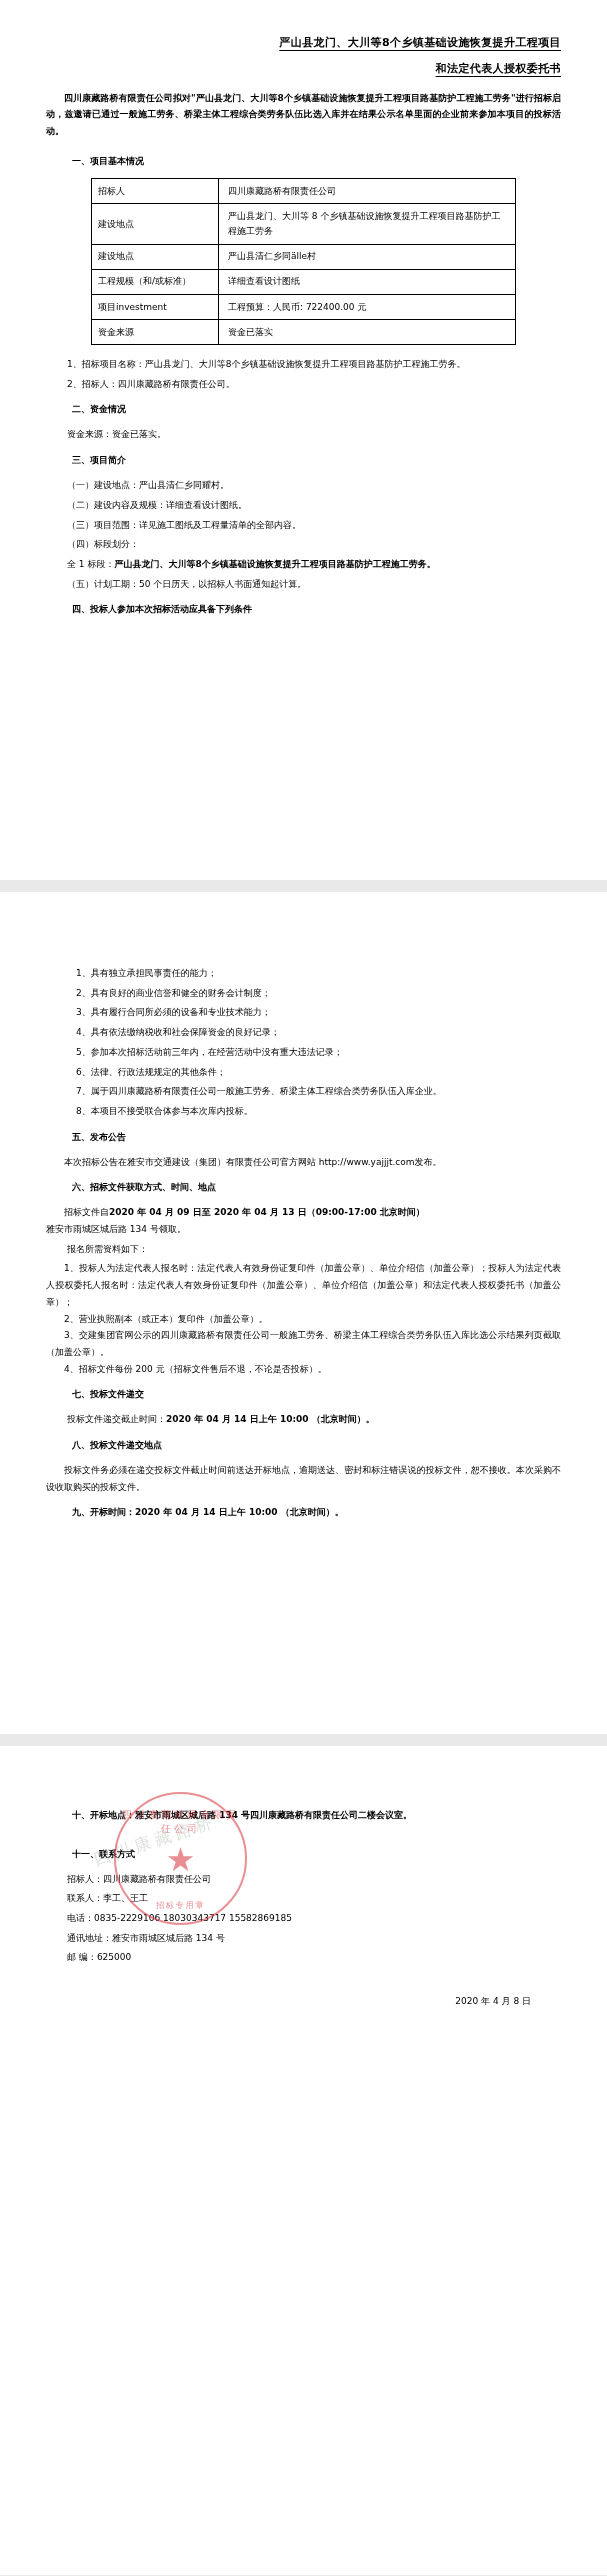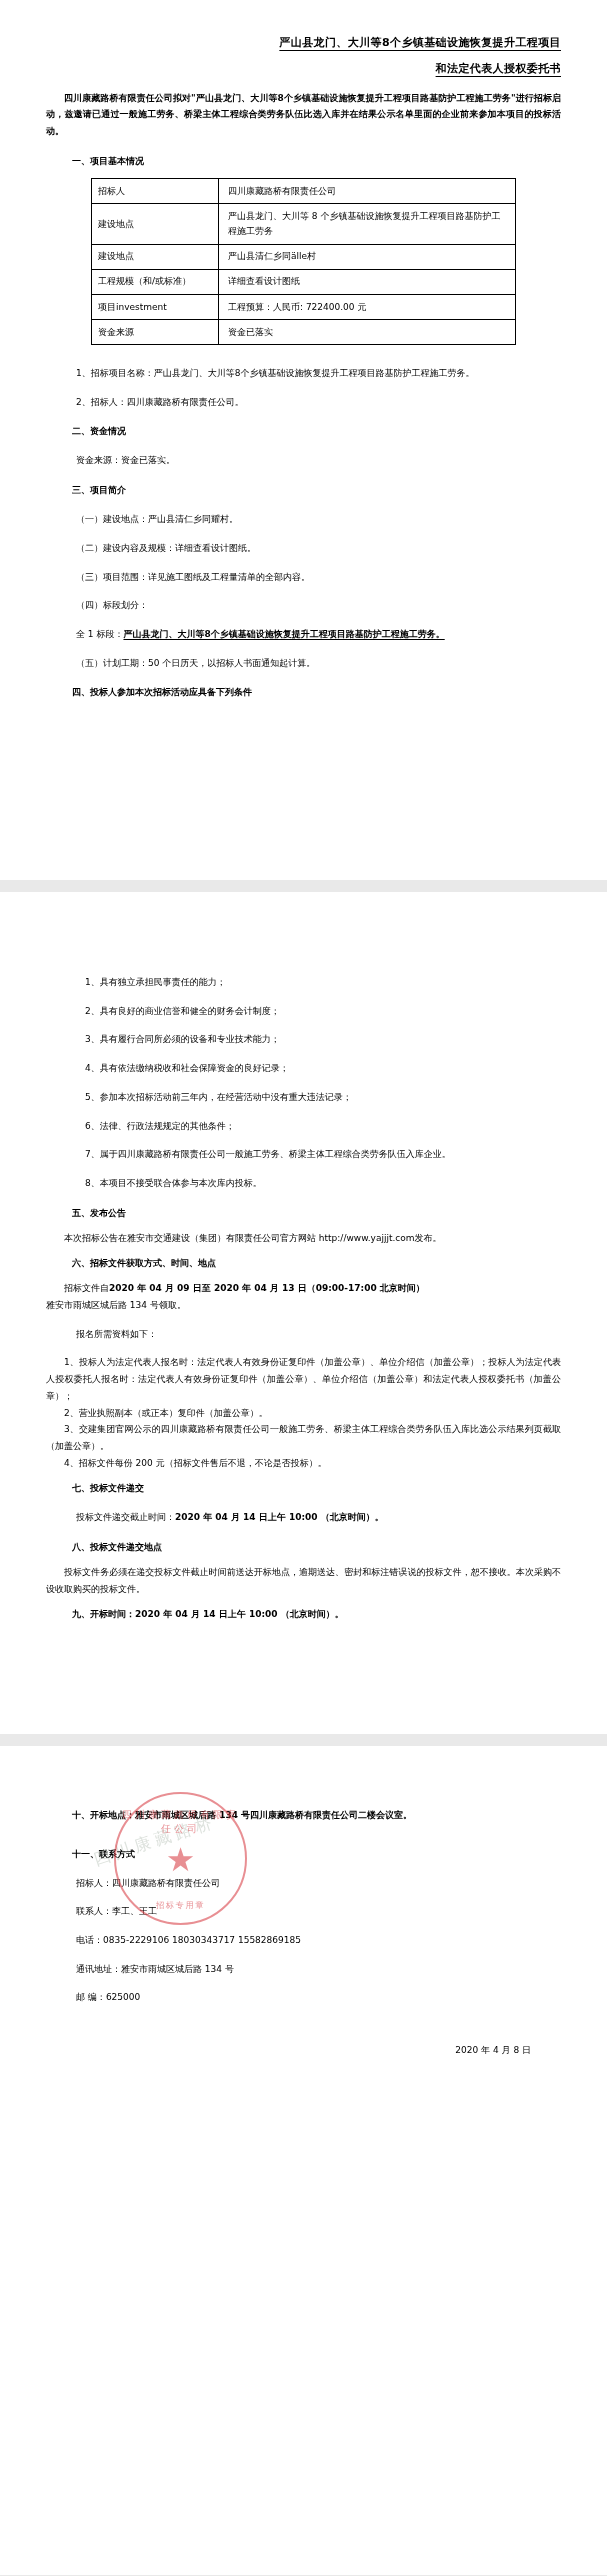--- a/index.html
+++ b/index.html
@@ -36,33 +36,33 @@
   }
   .para {
     font-size: 9px;
     line-height: 16.7px;
     text-indent: 2em;
     margin: 0;
     text-align: justify;
   }
   .para.t0 { text-indent: 0; }
   .b { font-weight: bold; }
-  .u { text-decoration: underline; text-underline-offset: 2.3px; }
+  .u { text-underline-offset: 2.3px; }
   .section {
     font-size: 9px;
     line-height: 18px;
     font-weight: bold;
     text-indent: 2em;
     margin: 8px;
   }
   .line {
     font-size: 9px;
     line-height: 16.7px;
     text-indent: 2em;
-    margin: 12px;
+    margin: 3px;
   }
   .spacer6 { height: 4.6px; }
   .spacer10 { height: 7.6px; }
   .spacer20 { height: 15px; }
 
   table.info {
     border-collapse: collapse;
     width: 425px;
     margin: 4.6px auto 0 auto;
     font-size: 9px;

